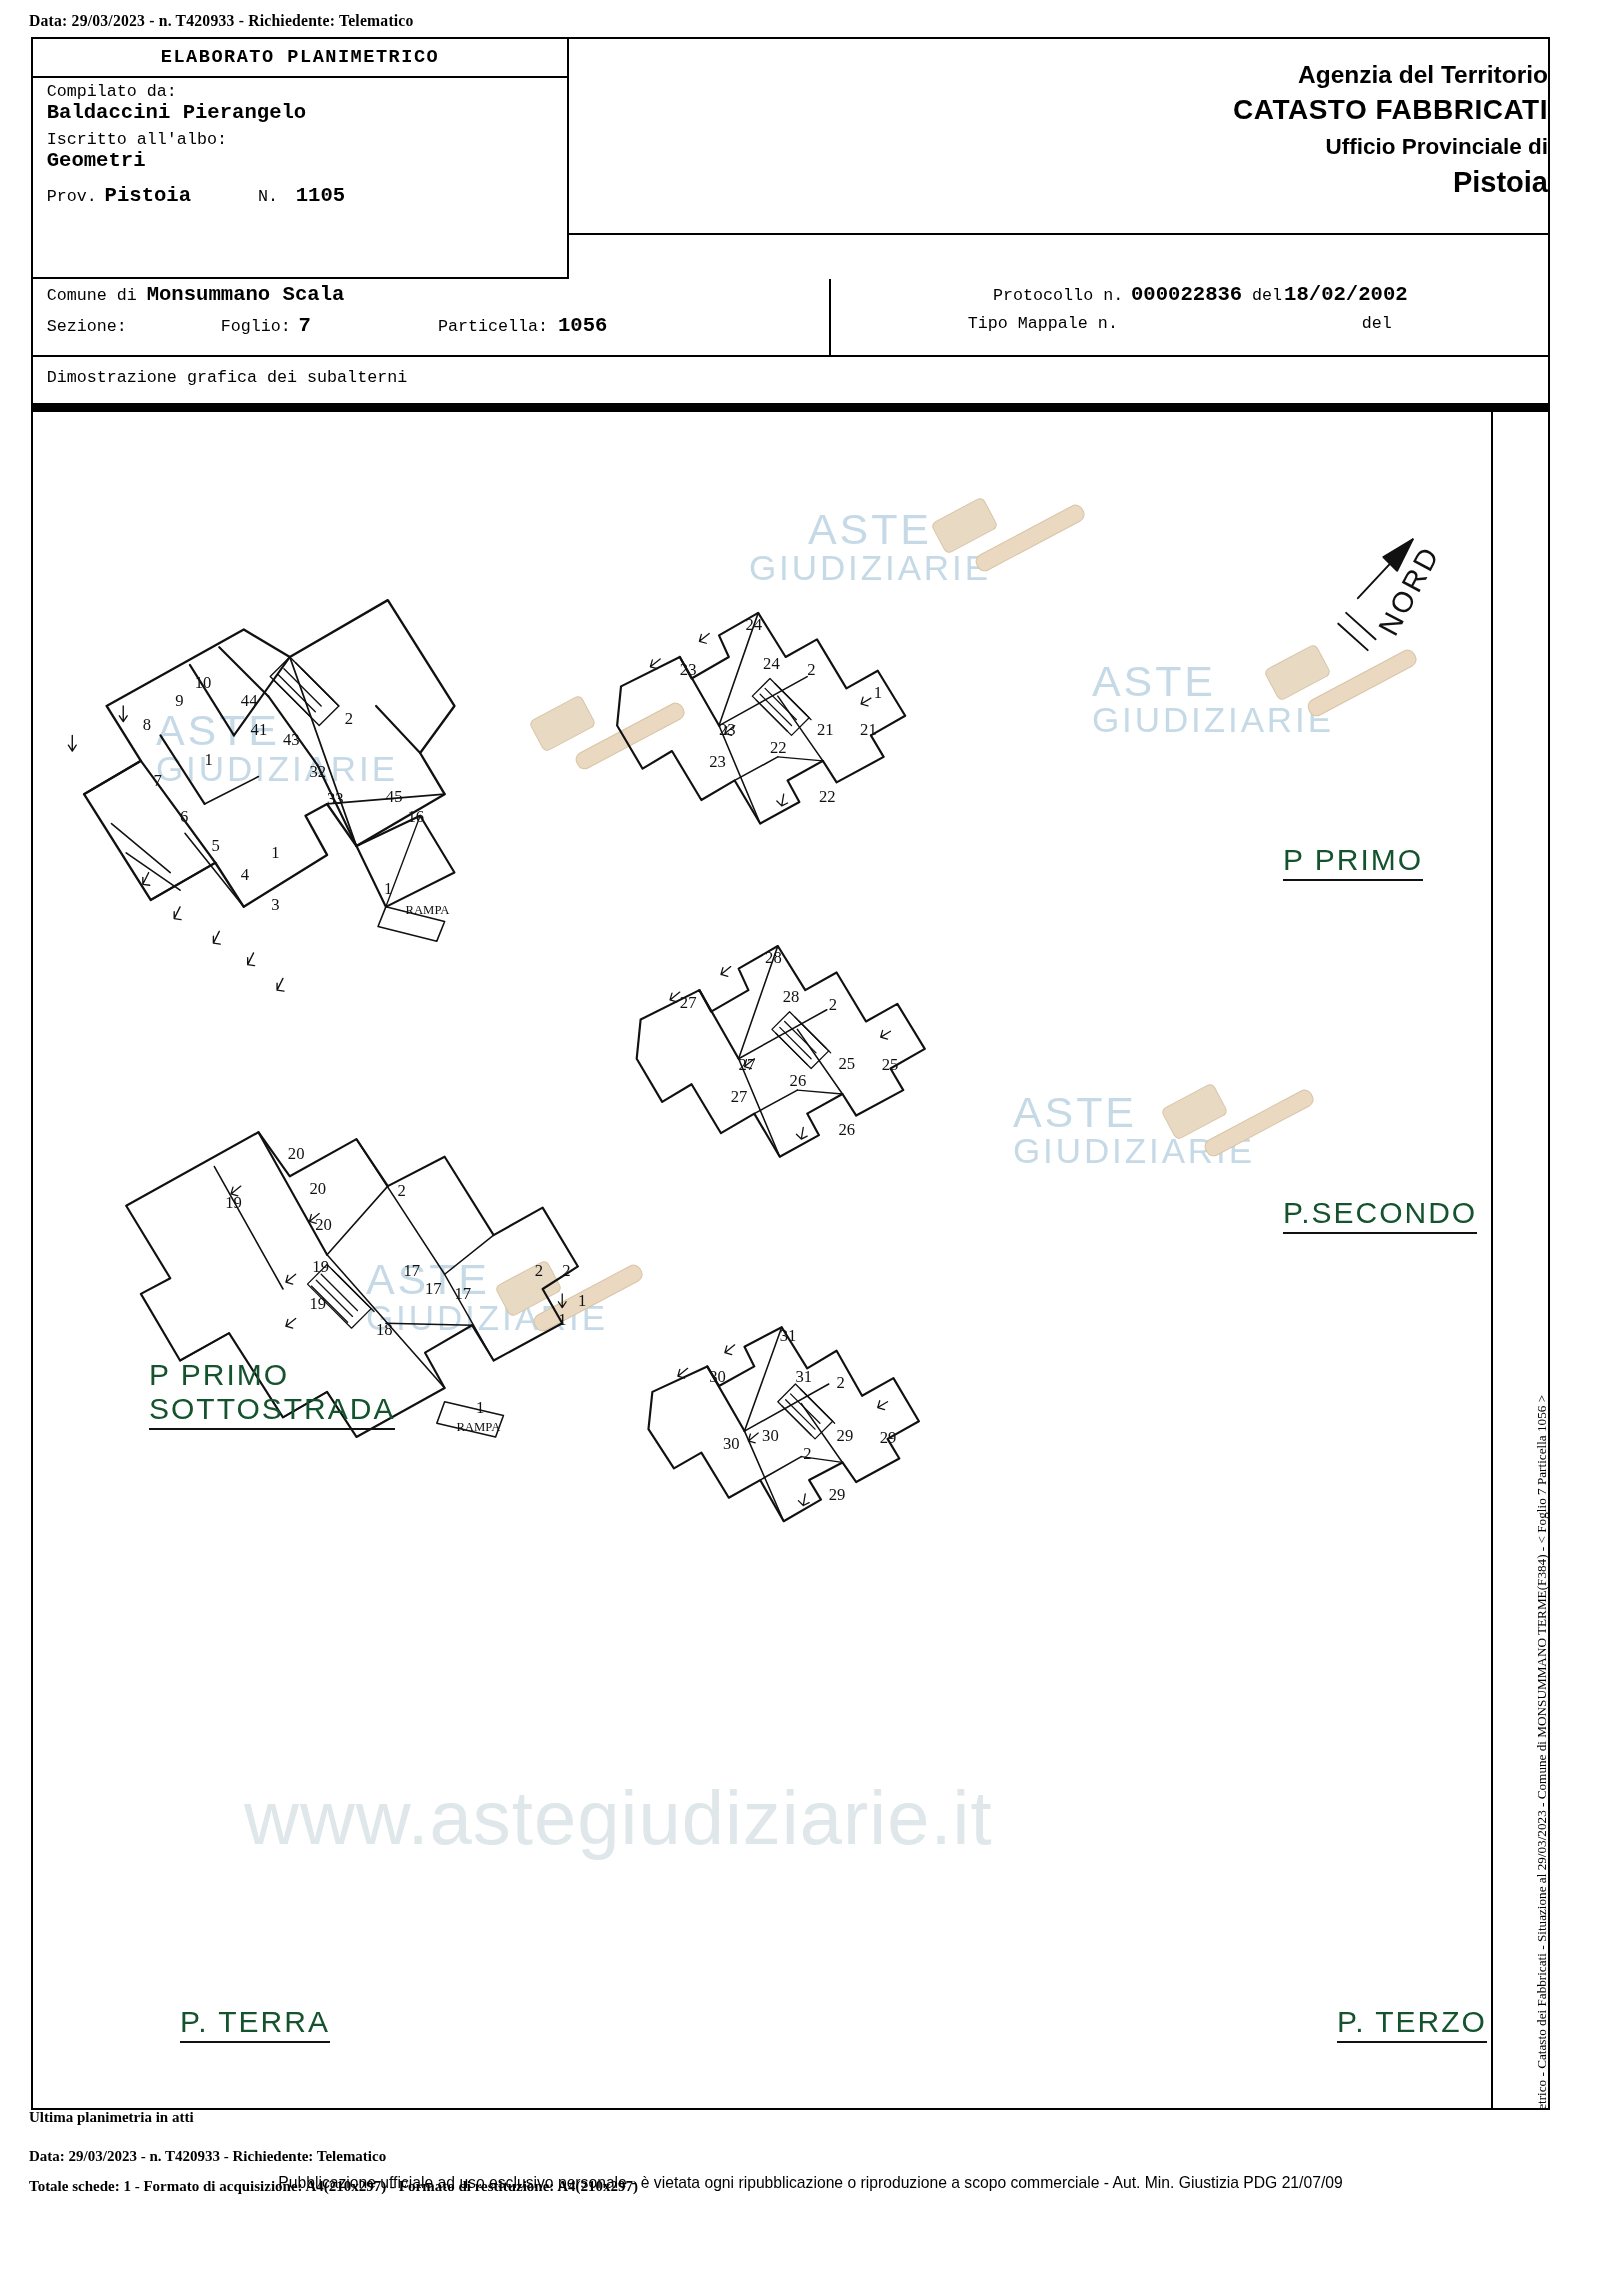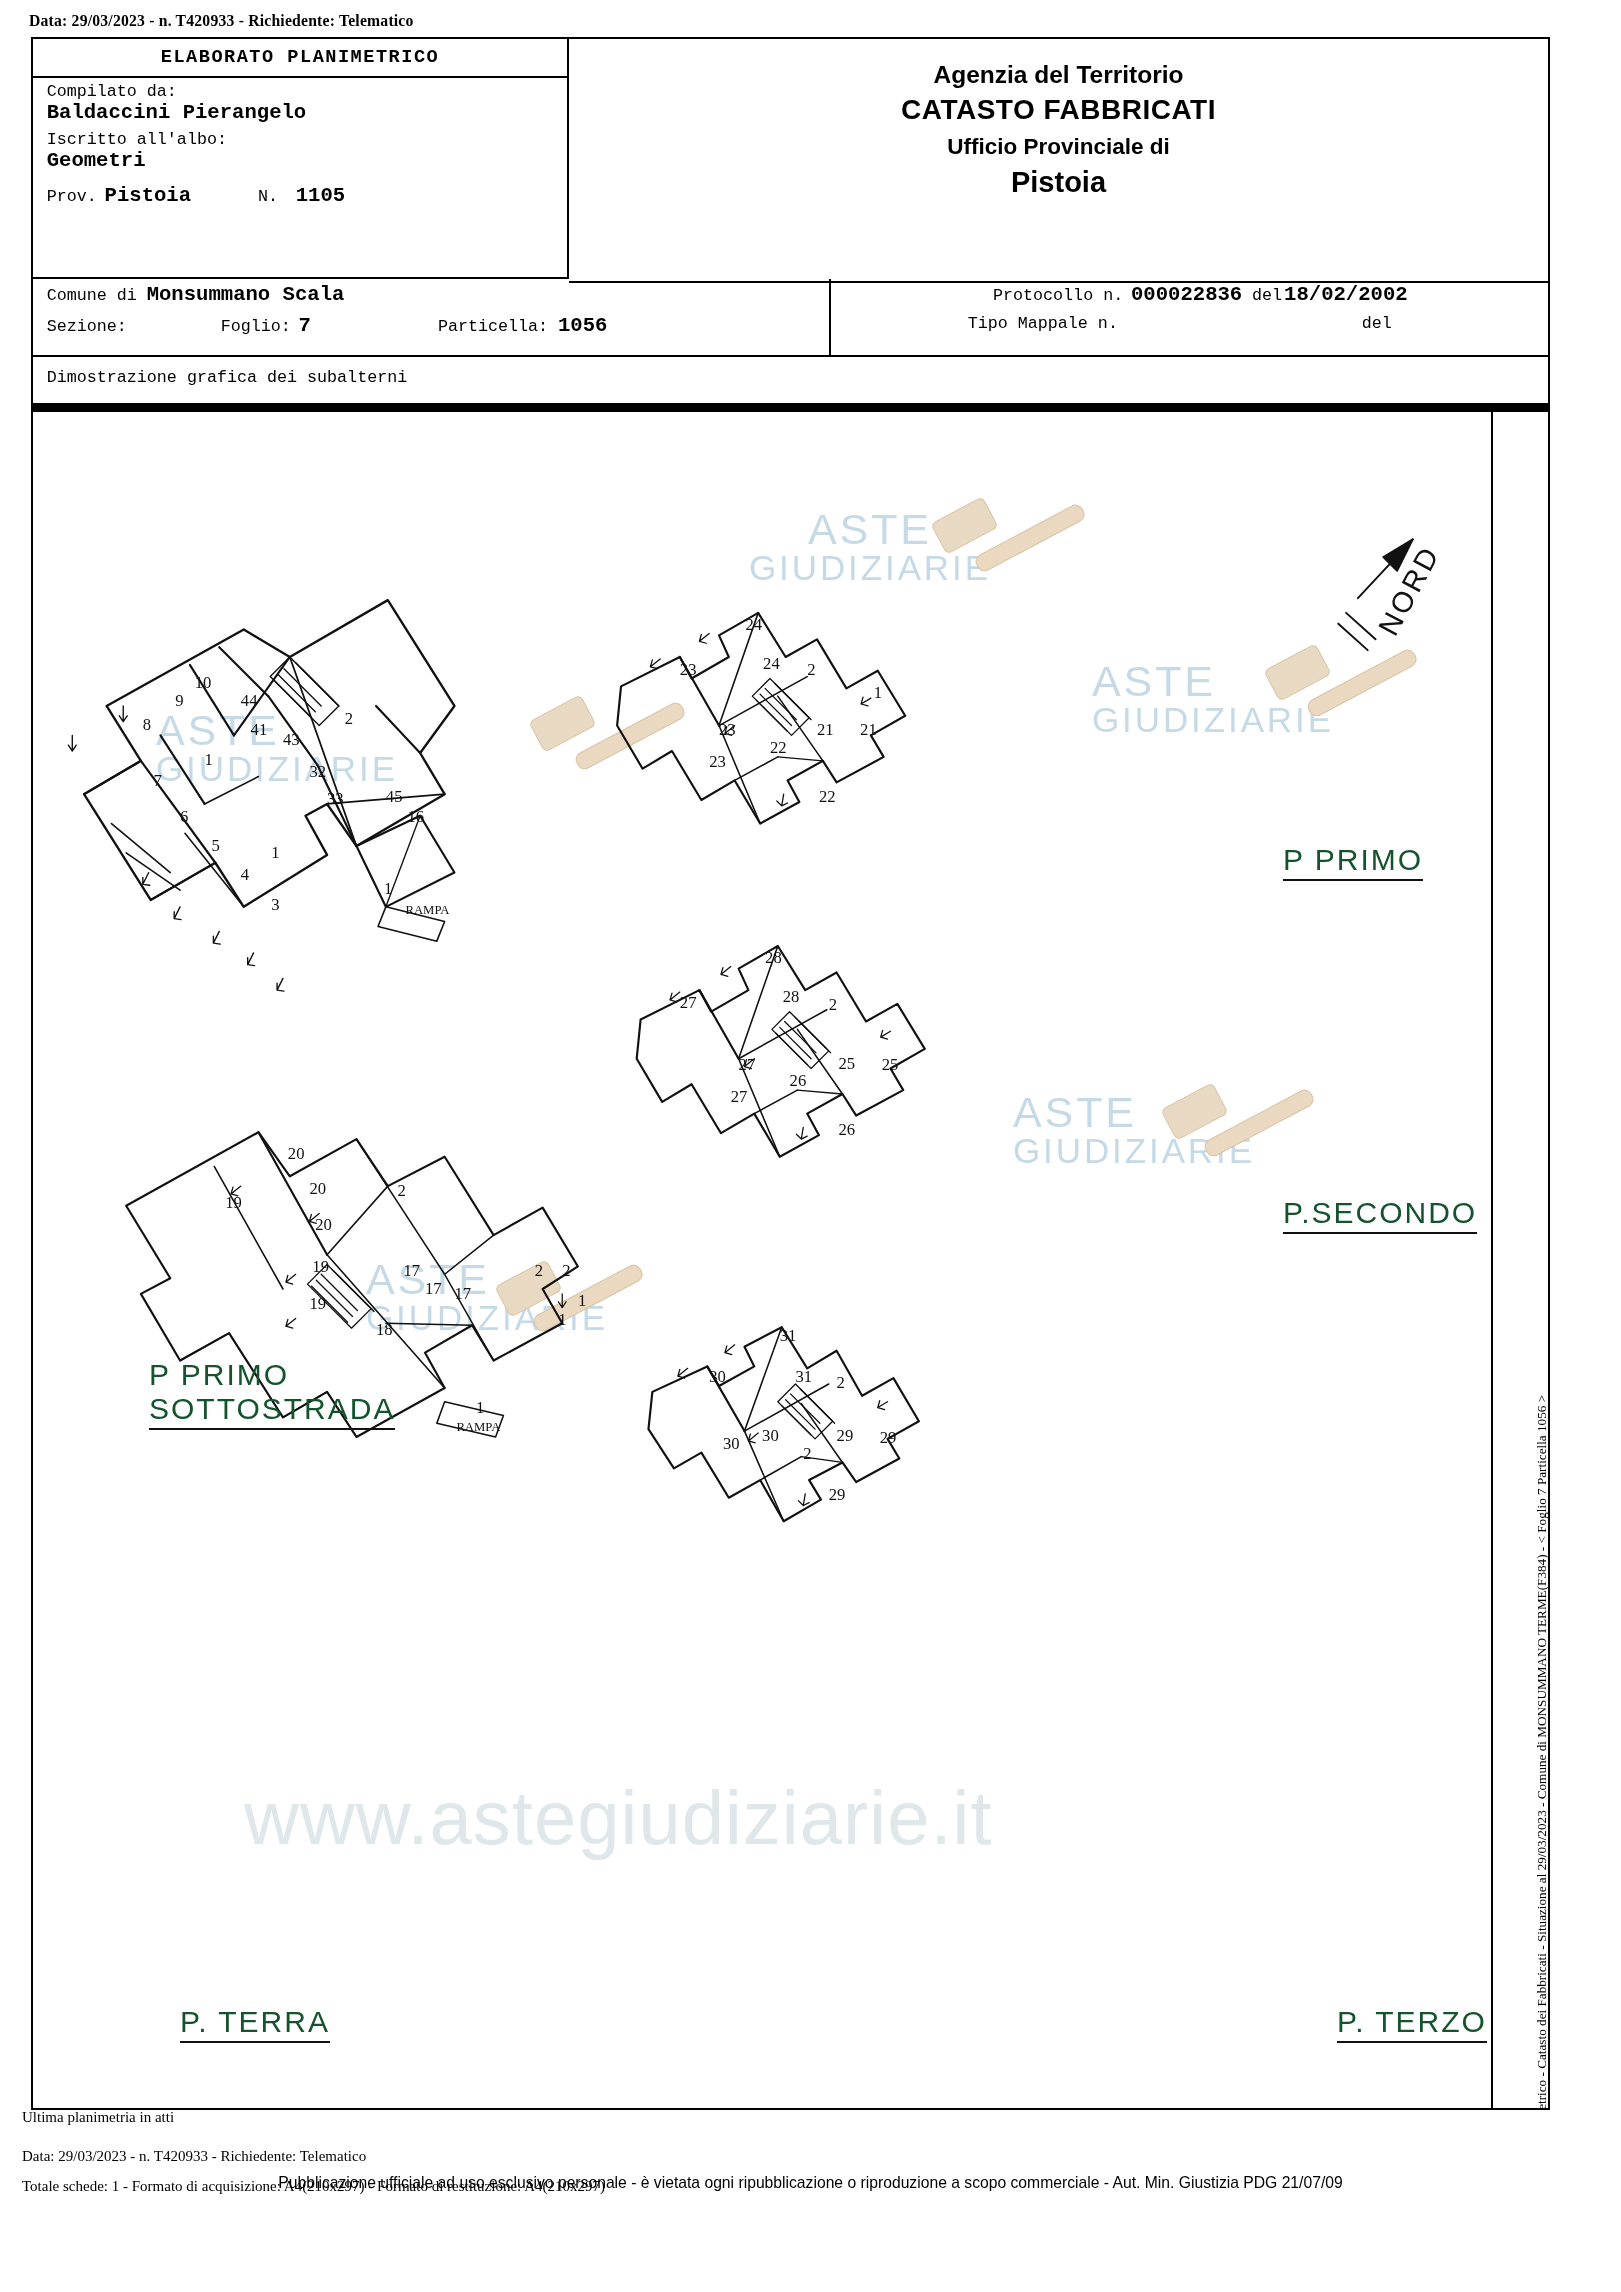--- a/index.html
+++ b/index.html
@@ -69,23 +69,23 @@
     font-family: "Liberation Mono", monospace;
     font-size: 20.6px;
     font-weight: bold;
   }
   .hdr-left .line { padding: 3.9px 13.7px 0 13.7px; }
 
   .hdr-right {
     position: absolute;
     left: 536px; top: 0;
     right: 0;
-    height: 244px;
-    box-sizing: border-box;
-    text-align: center;
+    height: 196px;
+    box-sizing: border-box;
+    text-align: right;
     border-bottom: 2px solid #000;
     padding-top: 21.6px;
   }
   .ag1 { font-size: 24.5px; font-weight: bold; font-family: "Liberation Sans", sans-serif;}
   .ag2 { font-size: 28px; font-weight: bold; letter-spacing: 0.5px; margin-top: 5.9px;}
   .ag3 { font-size: 22.5px; font-weight: bold; margin-top: 7.8px;}
   .ag4 { font-size: 29px; font-weight: bold; margin-top: 5.9px;}
 
   
   .hdr-row2 {
@@ -221,23 +221,23 @@
   
   .footer {
     position: absolute;
     left: 0;
     top: 2107px;
     width: 100%;
     font-family: "Liberation Serif", serif;
   }
   .f-left {
     position: absolute;
-    left: 22px;
+    left: 29px;
     font-size: 15px;
-    font-weight: normal;
+    font-weight: bold;
     white-space: nowrap;
   }
   .f-center {
     position: absolute;
     width: 100%;
     text-align: center;
     font-size: 15.7px;
     font-family: "Liberation Sans", sans-serif;
   }
   svg { display: block; }

